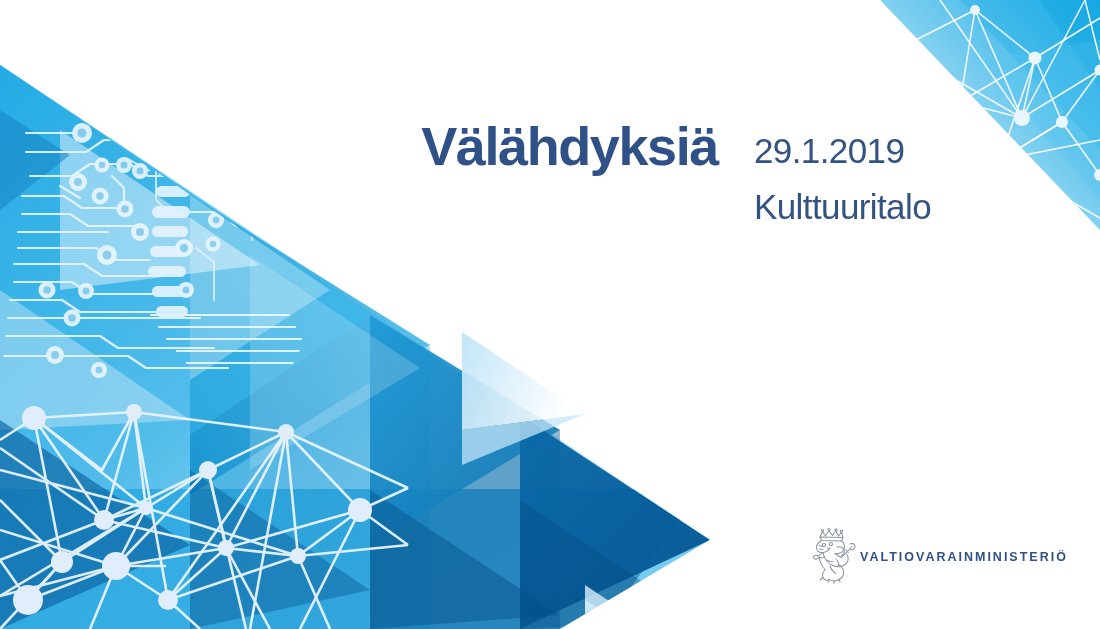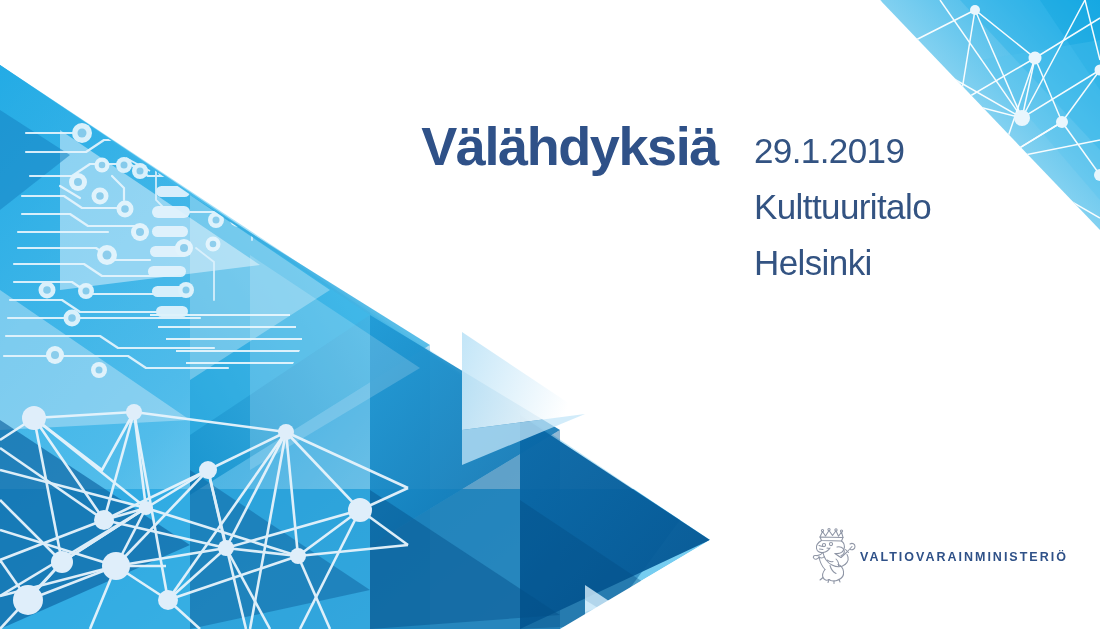--- a/index.html
+++ b/index.html
@@ -412,21 +412,20 @@
 
   <div id="content">
 
     <div class="headline-block">
       <span class="headline-line">Välähdyksiä</span>
     </div>
 
     <div class="meta-block">
       <span class="meta-line">29.1.2019</span>
       <span class="meta-line">Kulttuuritalo</span>
-      <span class="meta-line">Helsinki</span>
     </div>
 
     <div class="logo-block">
       <svg class="logo-crest" viewBox="0 0 50 58" xmlns="http://www.w3.org/2000/svg">
         <g fill="none" stroke="#8f96a6" stroke-width="1.05" stroke-linejoin="round" stroke-linecap="round">
 
           <path d="M10,10 L12.5,4.5 L15.5,9 L19,3.5 L22.5,8.5 L26,3.8 L28.5,9.2 L31.5,5 L33,10.5"></path>
           <path d="M10,10 L33,10.5 L31.5,14 L11.5,13.5 Z"></path>
           <circle cx="12.5" cy="3.6" r="1.1"></circle>
           <circle cx="19" cy="2.6" r="1.1"></circle>

